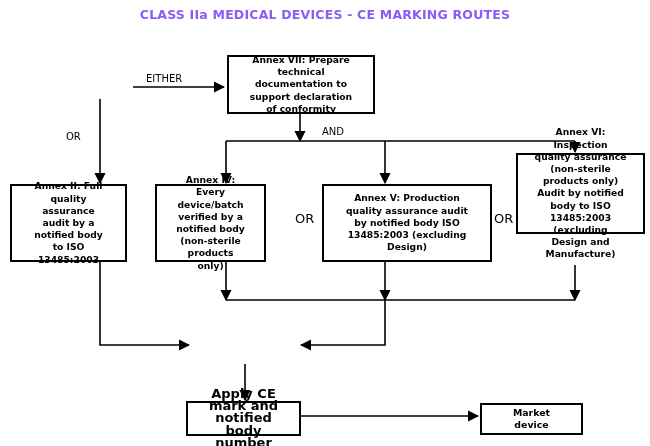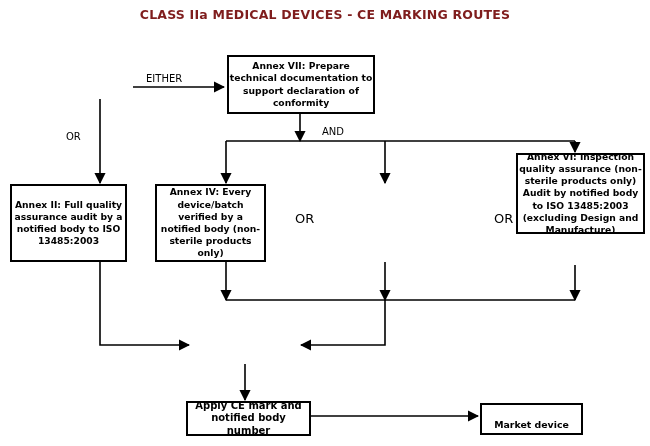--- a/index.html
+++ b/index.html
@@ -25,36 +25,36 @@
   }
   .title {
     position: absolute;
     left: 0;
     top: 7px;
     width: 650px;
     text-align: center;
     font-size: 12.5px;
     font-weight: bold;
     letter-spacing: 0.2px;
-    color: #7f1d1d;
+    color: #8b5cf6;
   }
   .node {
     position: absolute;
     box-sizing: border-box;
     border: 2px solid #000000;
     background: #ffffff;
     color: #000000;
     font-size: 9.2px;
     font-weight: bold;
     line-height: 12.2px;
     display: flex;
     align-items: center;
     justify-content: center;
     text-align: center;
-    padding: 2px 0;
+    padding: 2px 16px;
     z-index: 2;
   }
   .node span { display: block; width: 100%; }
   .conn-label {
     position: absolute;
     color: #000000;
     font-size: 10px;
     font-weight: normal;
     line-height: 15px;
     white-space: nowrap;
@@ -117,27 +117,30 @@
   </div>
 
   <div class="node" style="left:10px; top:184px; width:117px; height:78px;">
     <span>Annex II: Full quality assurance audit by a notified body to ISO 13485:2003</span>
   </div>
 
   <div class="node" style="left:155px; top:184px; width:111px; height:78px;">
     <span>Annex IV: Every device/batch verified by a notified body (non-sterile products only)</span>
   </div>
 
+  <div class="node" style="left:322px; top:184px; width:170px; height:78px;">
+    <span>Annex V: Production quality assurance audit by notified body ISO 13485:2003 (excluding Design)</span>
+  </div>
 
   <div class="node" style="left:516px; top:153px; width:129px; height:81px;">
     <span>Annex VI: Inspection quality assurance (non-sterile products only) Audit by notified body to ISO 13485:2003 (excluding Design and Manufacture)</span>
   </div>
 
 
-  <div class="node" style="left:186px; top:401px; width:125px; height:35px; font-size:10px;">
+  <div class="node" style="left:186px; top:401px; width:115px; height:35px; font-size:13px;">
     <span>Apply CE mark and notified body number</span>
   </div>
 
   <div class="node" style="left:480px; top:403px; width:103px; height:32px; font-size:9.4px;align-items:flex-end;">
     <span>Market device</span>
   </div>
 
   <div class="conn-label" style="left:146px; top:71px;">EITHER</div>
 
   <div class="conn-label" style="left:66px; top:129px;">OR</div>

